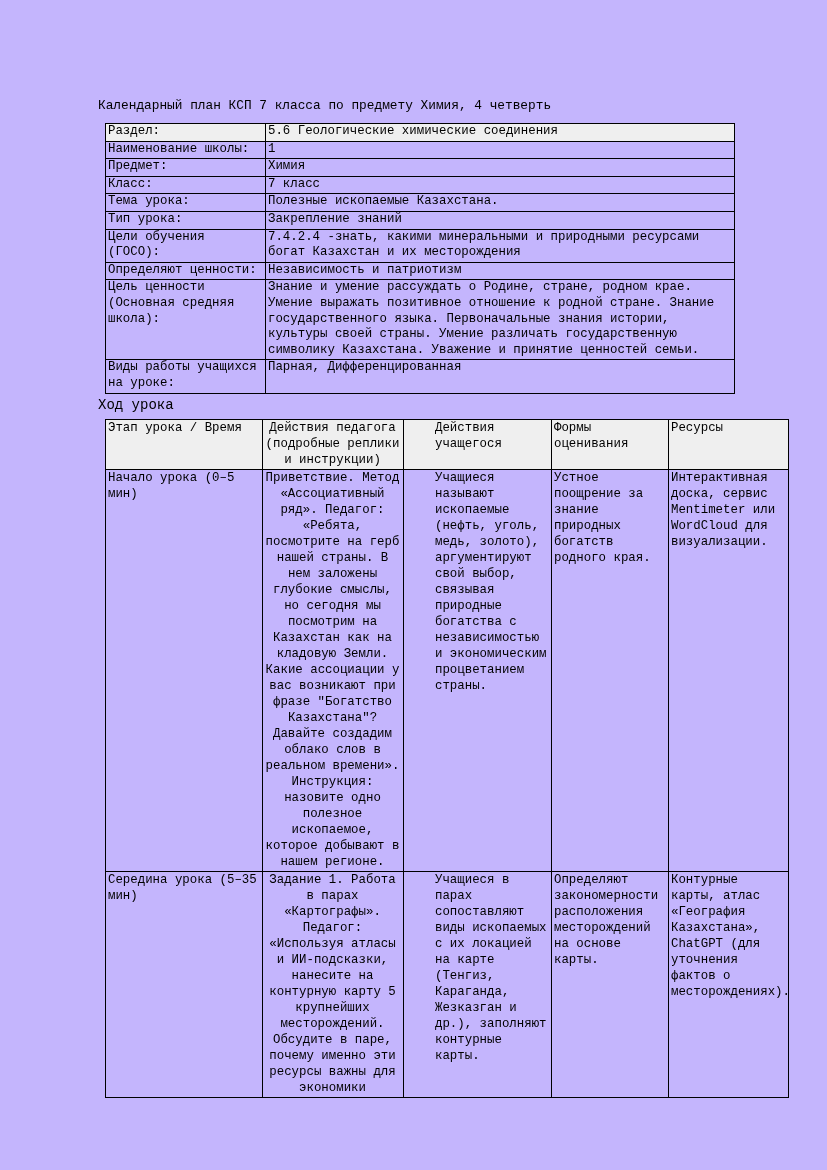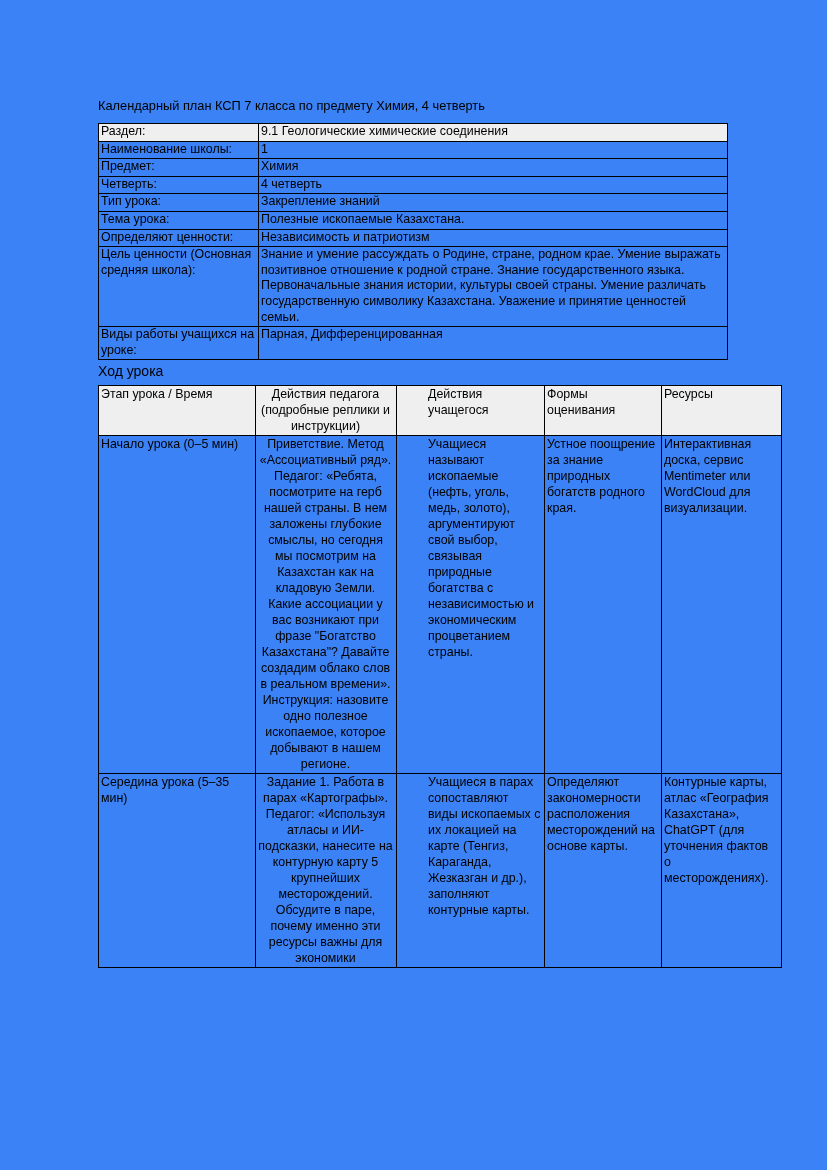--- a/index.html
+++ b/index.html
@@ -4,42 +4,43 @@
 <style>
   html, body {
     margin: 0;
     padding: 0;
     background: #ffffff;
   }
   .page {
     position: relative;
     width: 827px;
     height: 1170px;
-    background: #3b82f6;
+    background: #c4b5fd;
     color: #000000;
-    font-family: Liberation Sans, sans-serif;
+    font-family: Liberation Mono, monospace;
     overflow: hidden;
   }
   .content {
     position: absolute;
     left: 98px;
     top: 99px;
     width: 630px;
   }
   .doc-title {
     margin: 0 0 10px 0;
     font-size: 12.8px;
     line-height: 14px;
     font-weight: normal;
   }
   table {
     border-collapse: collapse;
     table-layout: fixed;
     width: 630px;
     font-size: 12.4px;
+    margin-left: 7px;
   }
   td, th {
     border: 1px solid #000000;
     vertical-align: top;
     text-align: left;
     font-weight: normal;
     padding: 0 3px 1px 2px;
     overflow: hidden;
   }
   .info-table {
@@ -67,41 +68,45 @@
 
 <div class="page">
   <div class="content">
 
     <p class="doc-title">Календарный план КСП 7 класса по предмету Химия, 4 четверть</p>
 
     <table class="info-table">
       <tbody>
         <tr>
           <td class="col-label shaded">Раздел:</td>
-          <td class="shaded">9.1 Геологические химические соединения</td>
+          <td class="shaded">5.6 Геологические химические соединения</td>
         </tr>
         <tr>
           <td class="col-label">Наименование школы:</td>
           <td>1</td>
         </tr>
         <tr>
           <td class="col-label">Предмет:</td>
           <td>Химия</td>
         </tr>
         <tr>
-          <td class="col-label">Четверть:</td>
-          <td>4 четверть</td>
+          <td class="col-label">Класс:</td>
+          <td>7 класс</td>
+        </tr>
+        <tr>
+          <td class="col-label">Тема урока:</td>
+          <td>Полезные ископаемые Казахстана.</td>
         </tr>
         <tr>
           <td class="col-label">Тип урока:</td>
           <td>Закрепление знаний</td>
         </tr>
         <tr>
-          <td class="col-label">Тема урока:</td>
-          <td>Полезные ископаемые Казахстана.</td>
+          <td class="col-label">Цели обучения (ГОСО):</td>
+          <td>7.4.2.4 -знать, какими минеральными и природными ресурсами богат Казахстан и их месторождения</td>
         </tr>
         <tr>
           <td class="col-label">Определяют ценности:</td>
           <td>Независимость и патриотизм</td>
         </tr>
         <tr>
           <td class="col-label">Цель ценности (Основная средняя школа):</td>
           <td>Знание и умение рассуждать о Родине, стране, родном крае. Умение выражать позитивное отношение к родной стране. Знание государственного языка. Первоначальные знания истории, культуры своей страны. Умение различать государственную символику Казахстана. Уважение и принятие ценностей семьи.</td>
         </tr>
         <tr>

